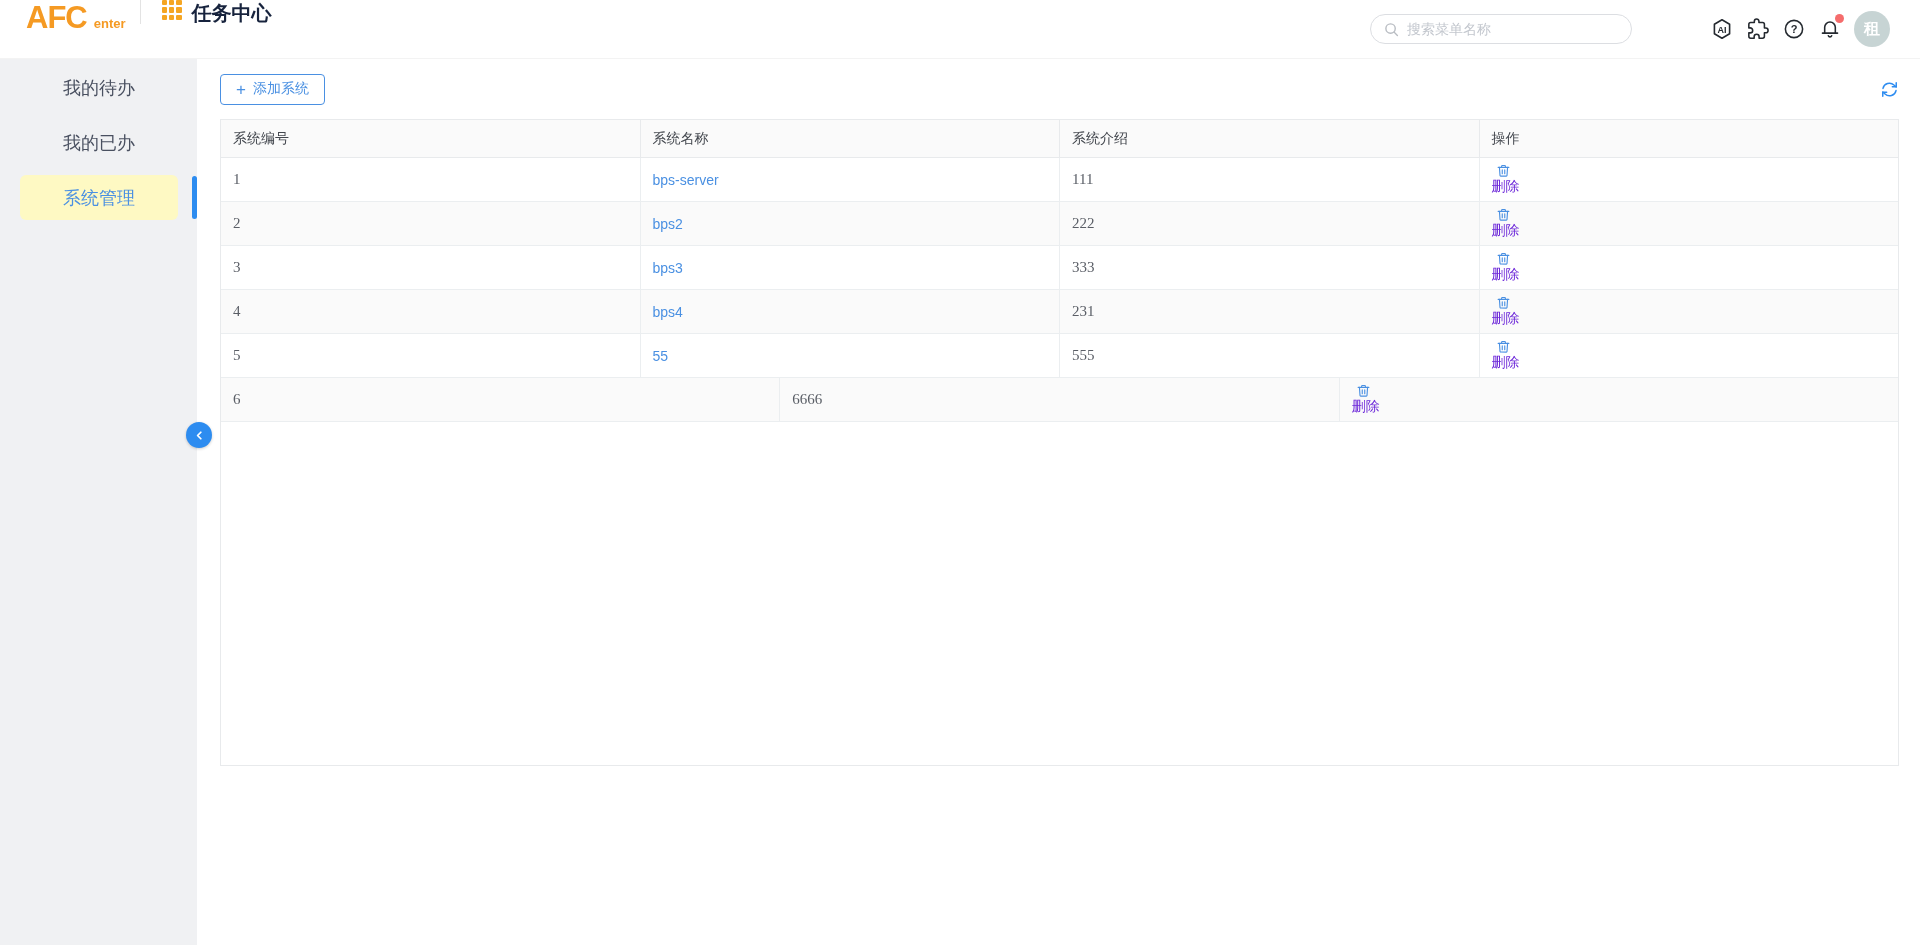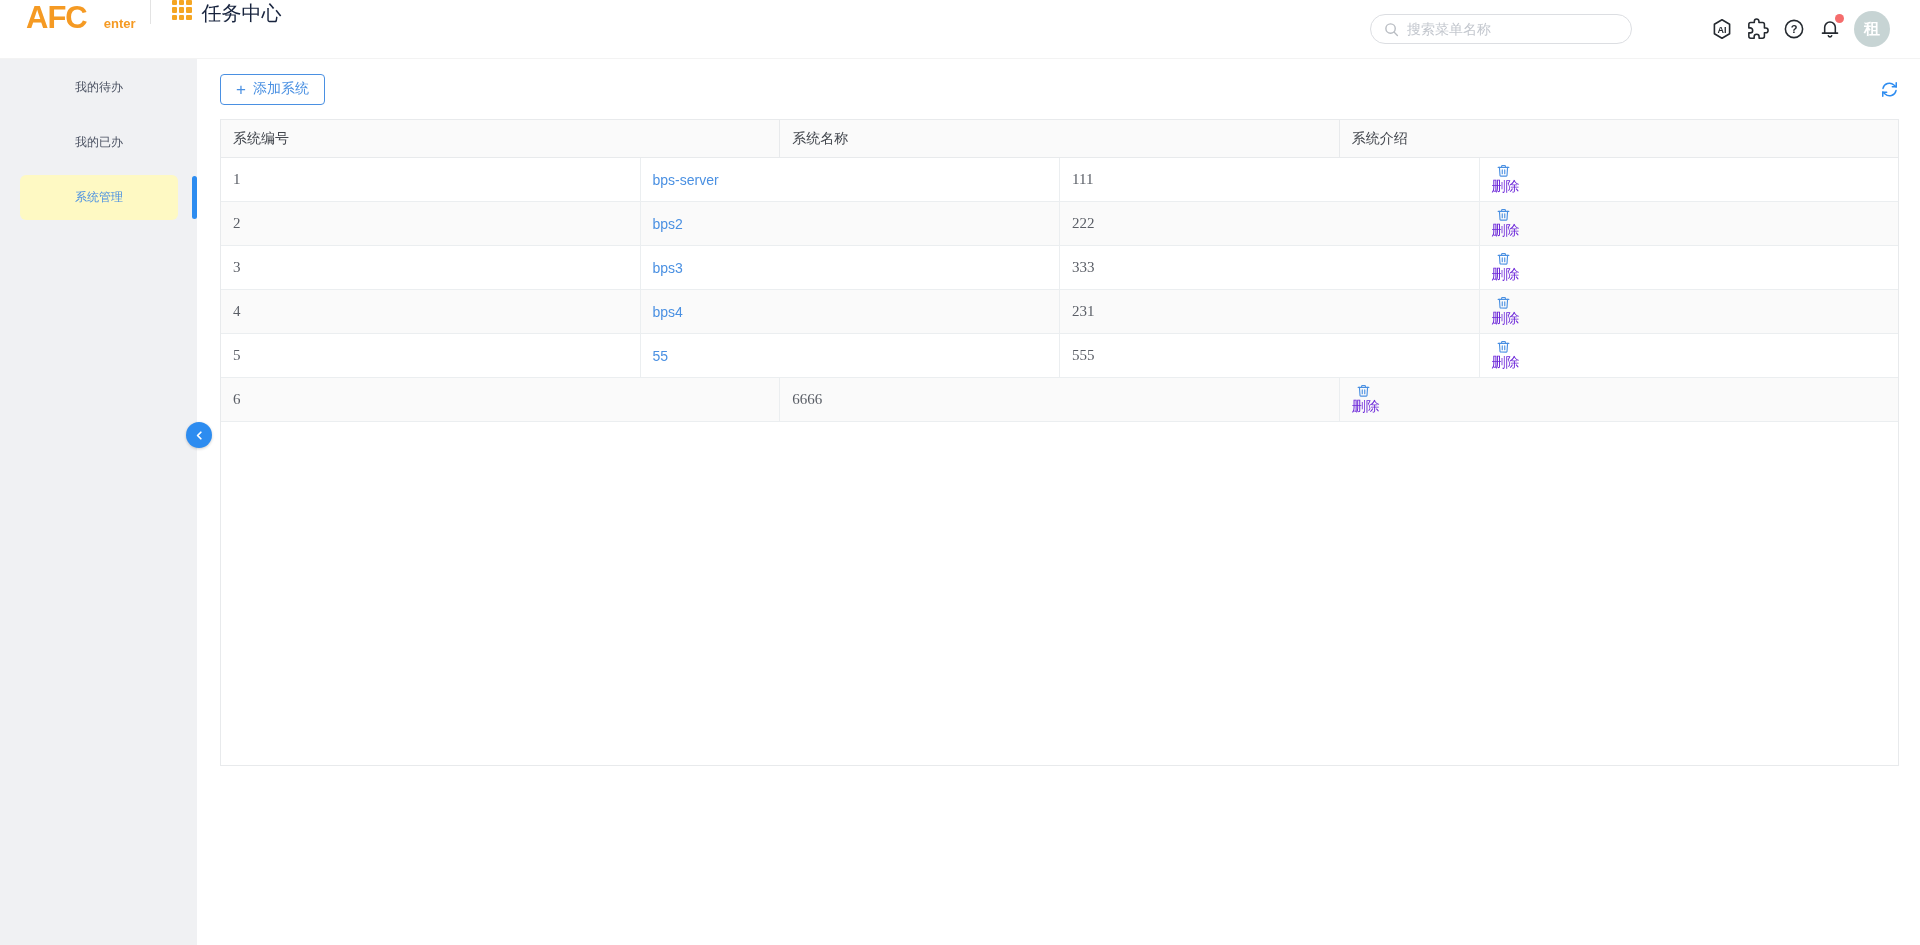--- a/index.html
+++ b/index.html
@@ -5,26 +5,26 @@
   * { margin:0; padding:0; box-sizing:border-box; }
   html,body { width:1920px; height:945px; overflow:hidden; background:#fff;
     font-family:"Liberation Sans","DejaVu Sans",sans-serif; }
 
   
   .topbar { position:relative; z-index:5; height:59px; background:#fff;
     display:flex; padding:0 30px 0 26px;
     border-bottom:1px solid #f3f3f3; }
   .logo { display:flex; align-items:baseline; cursor:pointer; }
   .logo-main { font-size:31px; font-weight:bold; color:#F59A23; letter-spacing:-1px; }
-  .logo-sub  { font-size:13px; font-weight:bold; color:#F59A23; margin-left:17px; }
+  .logo-sub  { font-size:13px; font-weight:bold; color:#F59A23; margin-left:7px; }
   .v-divider { width:1px; height:24px; background:#e3e3e3; margin:0 21px 0 14px; }
   .grid-icon { width:20px; height:20px; display:grid;
     grid-template-columns:repeat(3,1fr); grid-template-rows:repeat(3,1fr); gap:2px; }
   .grid-icon i { background:#F5A623; border-radius:1px; }
-  .app-title { font-size:20px; font-weight:normal; color:#17233d; margin-left:10px; }
+  .app-title { font-size:20px; font-weight:bold; color:#17233d; margin-left:10px; }
 
   .top-right { margin-left:auto; display:flex; align-items:center; }
   .search-box { width:262px; height:30px; border:1px solid #dcdee2; border-radius:16px;
     display:flex; align-items:center; padding:0 13px; background:#fff; margin-right:66px; }
   .search-box svg { flex:none; }
   .search-box input { border:none; outline:none; width:100%; margin-left:8px;
     font-size:14px; color:#515a6e; background:transparent;
     font-family:"Liberation Sans","DejaVu Sans",sans-serif; }
   .search-box input::placeholder { color:#c3c7ce; }
 
@@ -35,21 +35,21 @@
     border-radius:50%; background:#F56C6C; }
   .avatar { width:36px; height:36px; border-radius:50%; background:#C7D4D4;
     color:#fff; font-size:16px; font-weight:bold; display:flex; align-items:center;
     justify-content:center; margin-left:12px; cursor:pointer; }
 
   
   .sidebar { position:absolute; left:0; top:59px; bottom:0; width:197px;
     background:#f0f1f3; padding-top:6px; }
   .side-item { position:relative; height:45px; margin:0 19px 10px 20px;
     border-radius:6px; display:flex; align-items:center; justify-content:center;
-    font-size:12px; color:#495060; cursor:pointer; }
+    font-size:18px; color:#495060; cursor:pointer; }
   .side-item.active { background:#fef9c3; color:#4A90E2; }
   .indicator { position:absolute; right:-19px; top:1px; bottom:1px; width:5px;
     background:#2D8CF0; border-radius:3px; }
   .collapse-btn { position:absolute; left:186px; top:422px; width:26px; height:26px;
     border-radius:50%; background:#2D8CF0; display:flex; align-items:center;
     justify-content:center; cursor:pointer; z-index:6; box-shadow:0 1px 3px rgba(0,0,0,.2); }
 
   
   .main { position:absolute; left:197px; top:59px; right:0; bottom:0; background:#fff; }
   .toolbar { height:40px; margin:10px 21px 10px 23px; display:flex;
@@ -176,20 +176,21 @@
         <path d="M21.2 13.5a9.3 9.3 0 0 1-15.5 4.8l-3.2-2.8"></path>
       </svg>
     </div>
   </div>
 
   <div class="table-wrap">
     <div class="t-header">
         <div class="th">系统编号</div>
         <div class="th">系统名称</div>
         <div class="th">系统介绍</div>
+        <div class="th">操作</div>
       </div>
     <div>
         <div class="t-row">
           <div class="td serif">1</div>
           <div class="td">
             <a class="link">bps-server</a>
           </div>
           <div class="td serif">111</div>
           <div class="td">
             <span class="op">

